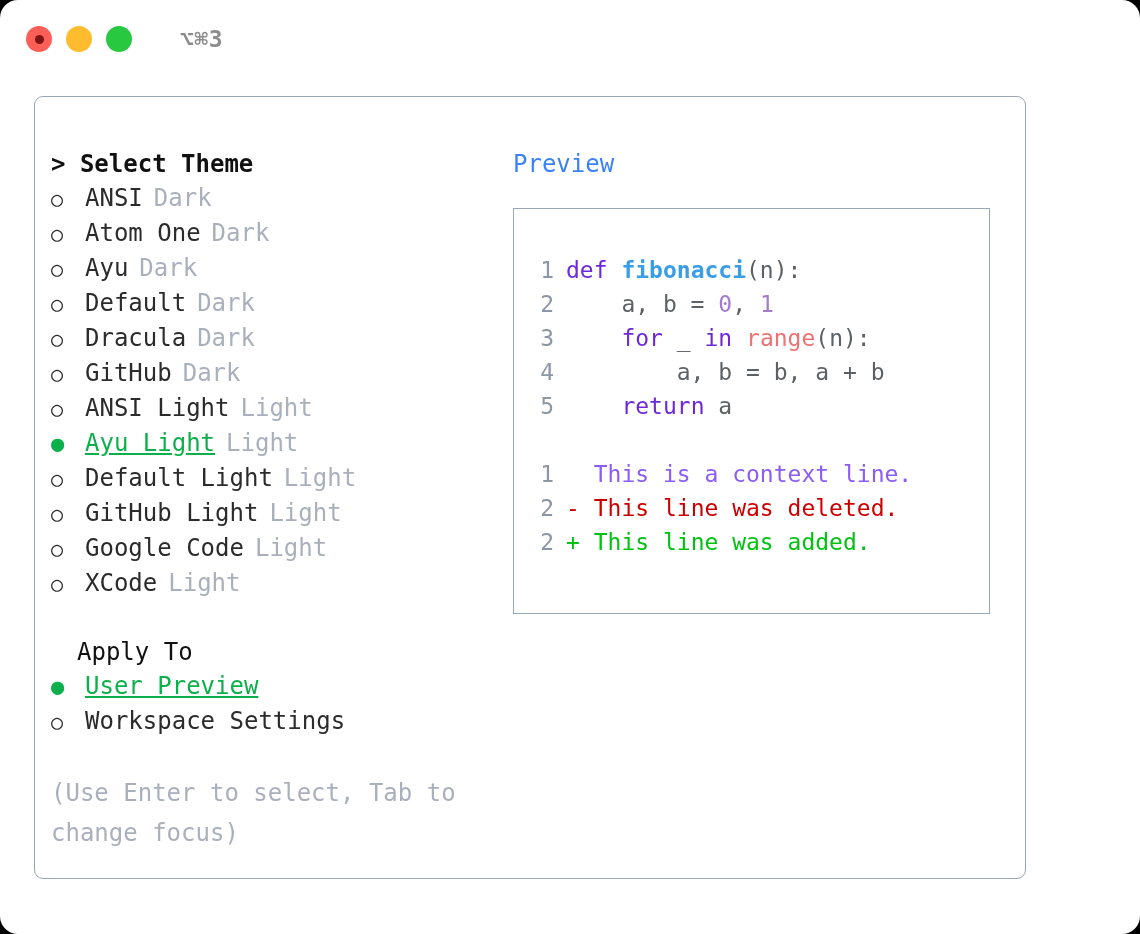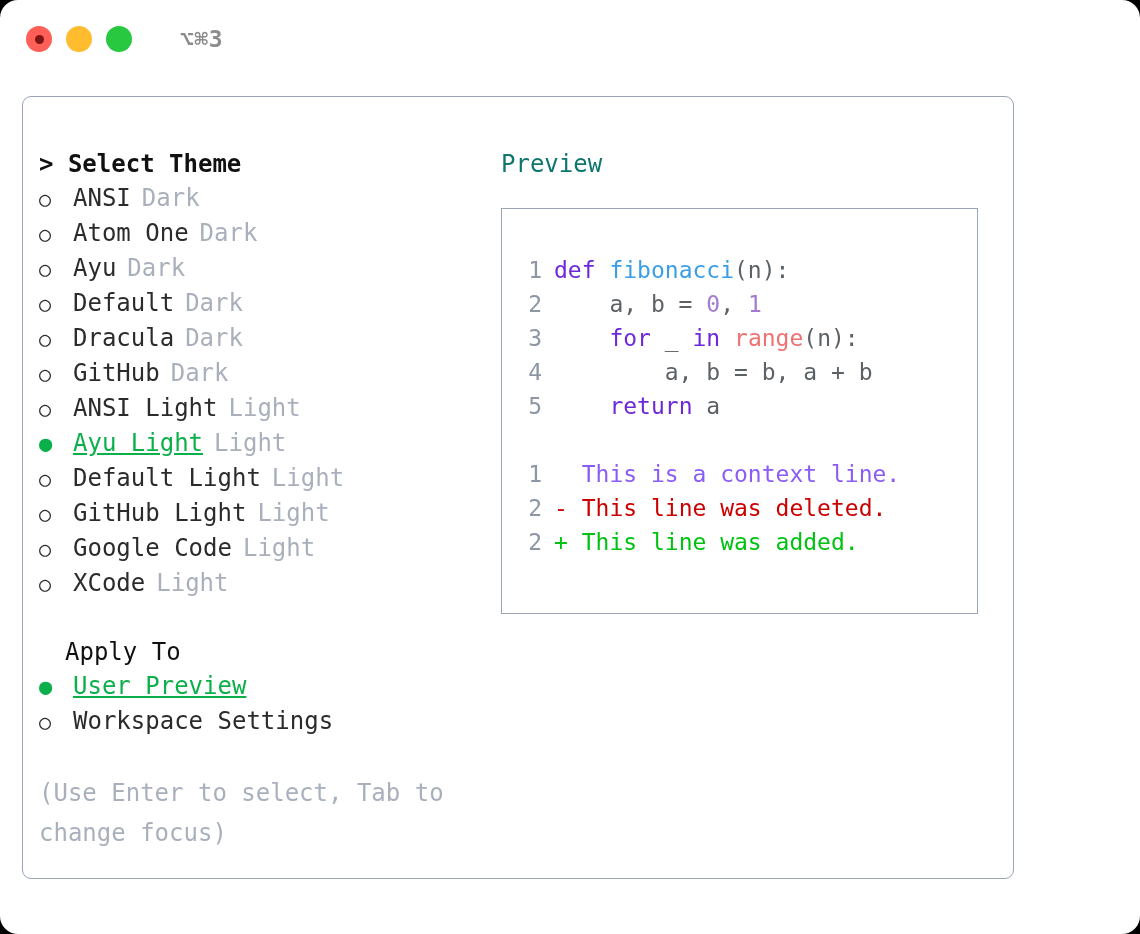--- a/index.html
+++ b/index.html
@@ -66,21 +66,21 @@
     font-size: 23px;
     font-weight: bold;
     color: #8c8c8c;
     letter-spacing: 0.5px;
     white-space: pre;
   }
 
   
   .panel {
     position: absolute;
-    left: 22px;
+    left: 34px;
     top: 96px;
     width: 992px;
     height: 783px;
     border: 1px solid #9aa5b5;
     border-radius: 9px;
     box-sizing: border-box;
     background: #ffffff;
   }
 
   .columns {
@@ -136,21 +136,21 @@
     color: #a9b0bc;
     width: 410px;
     white-space: pre-wrap;
     word-break: normal;
   }
 
   
   .preview-title {
     font-size: 24px;
     line-height: 34px;
-    color: #0f766e;
+    color: #3b82f6;
     margin-bottom: 27px;
     white-space: pre;
   }
   .code-box {
     width: 477px;
     height: 406px;
     border: 1px solid #9aa5b5;
     box-sizing: border-box;
     background: #ffffff;
     padding: 44px 0 0 14px;
@@ -164,21 +164,21 @@
   .ln {
     width: 26px;
     flex: 0 0 26px;
     text-align: right;
     color: #8d96a5;
     padding-right: 12px;
   }
   .code-blank { height: 34px; }
 
   .t-kw   { color: #6d28d9; margin-top: 7px; }
-  .t-fn   { color: #399ee6; }
+  .t-fn   { color: #399ee6; font-weight: bold; }
   .t-num  { color: #a37acc; }
   .t-bi   { color: #f07171; }
   .t-txt  { color: #5c6166; }
   .t-ctx  { color: #8b5cf6; }
   .t-del  { color: #cc0000; }
   .t-add  { color: #00c210; }
 </style>
 </head>
 <body>
 

